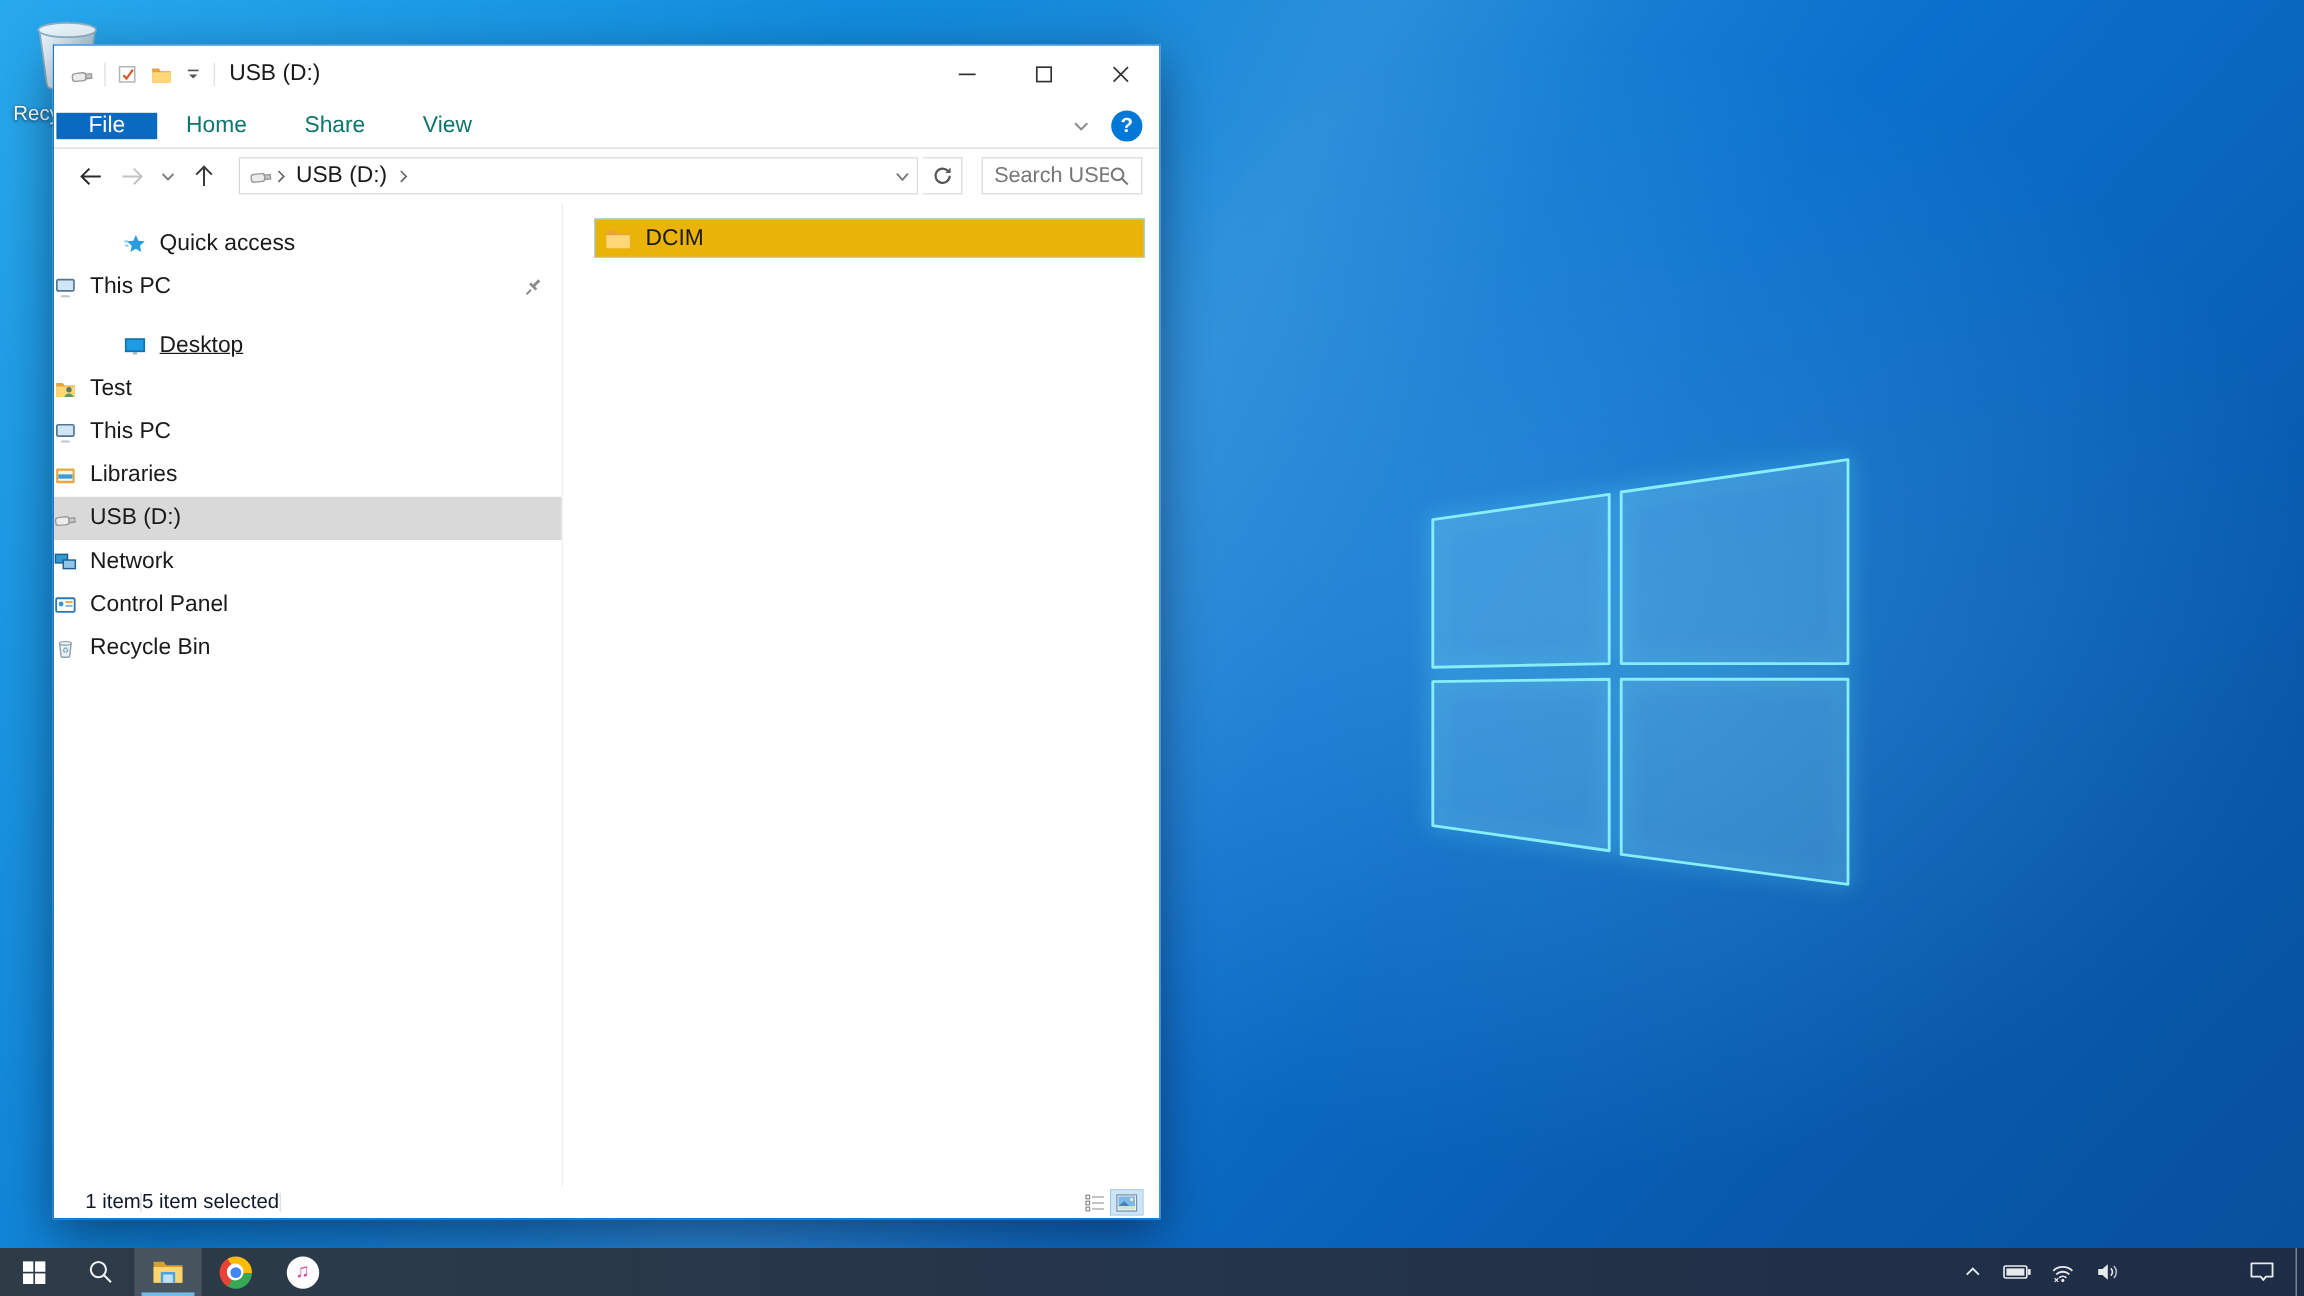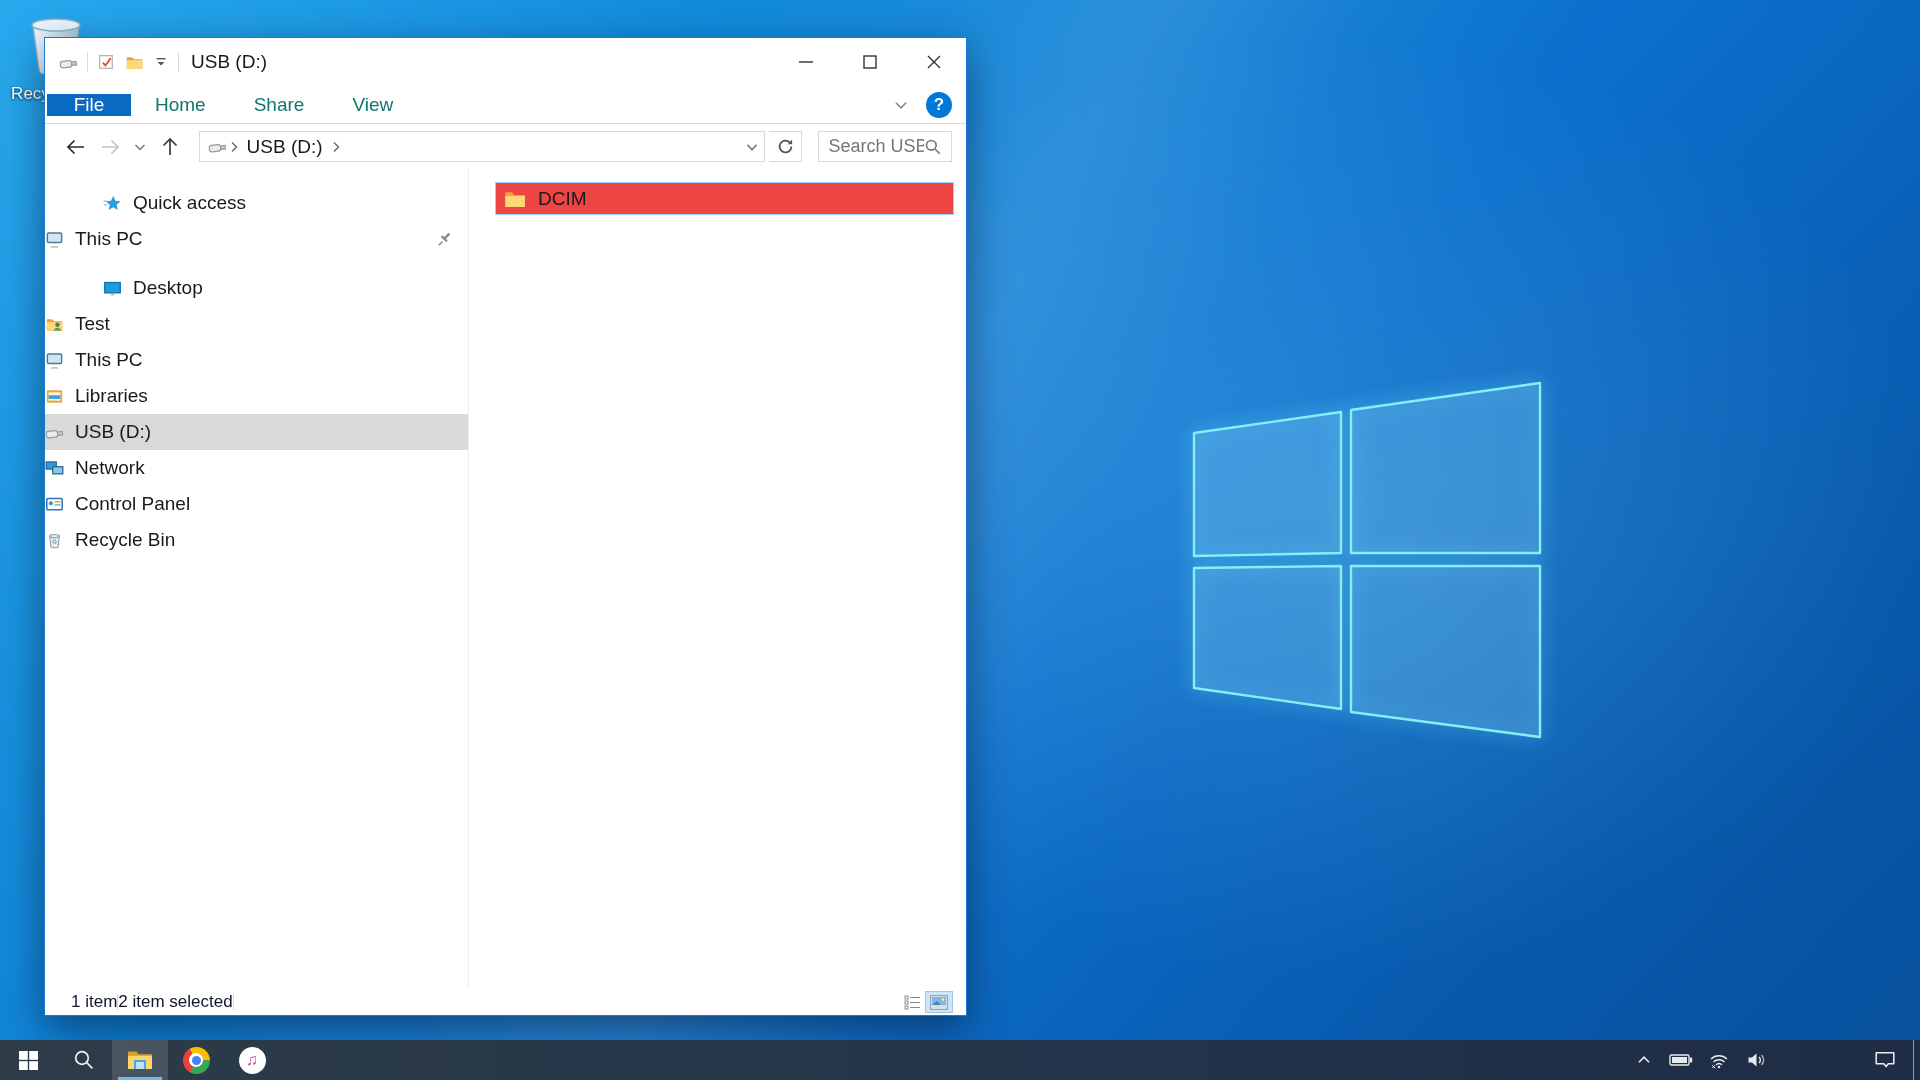--- a/index.html
+++ b/index.html
@@ -59,26 +59,26 @@
   .searchbox input { border:none; outline:none; width:96px; font-size:18px; color:#767676; font-family:inherit; background:transparent; }
   .searchbox input::placeholder { color:#767676; opacity:1; }
 
   
   .winbody { flex:1; display:flex; min-height:0; }
   .sidebar { width:426px; border-right:1px solid #ececec; padding-top:16px; overflow:hidden; }
   .side-item { height:36px; display:flex; align-items:center; gap:11px; font-size:19px; color:#1a1a1a; position:relative; }
   .d0 { padding-left:58px; }
   .d1 { }
   .side-item.selected { background:#d9d9d9; }
-  .side-item.gap-top { margin-top:13px; }
+  .side-item.gap-top { margin-top:13px;text-decoration:underline; }
   .side-item .pin { position:absolute; right:14px; top:9px; }
   .icon16 { width:19px; height:19px; flex:0 0 auto; }
 
   .mainpane { flex:1; padding:13px 12px 0 26px; }
-  .file-tile { width:459px; height:33px; background:#ef4444; border:1px solid #99d1ff; display:flex; align-items:center; gap:11px; padding-left:7px; font-size:19px; color:#1a1a1a; }
+  .file-tile { width:459px; height:33px; background:#eab308; border:1px solid #99d1ff; display:flex; align-items:center; gap:11px; padding-left:7px; font-size:19px; color:#1a1a1a; }
 
   
   .statusbar { height:26px; flex:0 0 auto; display:flex; align-items:center; padding:0 14px 0 26px; font-size:17px; color:#0f172a; }
   .statusbar .sdiv { width:1px; height:16px; background:#d9d9d9; }
   .status-spacer { flex:1; }
   .view-btn { width:26px; height:20px; display:flex; align-items:center; justify-content:center; }
   .view-btn.active { background:#cfe4f7; outline:1px solid #9ec8ea; }
 
   
   .taskbar { position:absolute; left:0; bottom:0; width:1920px; height:40px; z-index:10;
@@ -341,21 +341,21 @@
           <path d="M1.5 6h13.1v7.3H1.5z" fill="#fed779"></path>
         </svg>
         <span>DCIM</span>
       </div>
     </div>
   </div>
 
   <div class="statusbar">
     <span>1 item</span>
     <div class="sdiv"></div>
-    <span>2 item selected</span>
+    <span>5 item selected</span>
     <div class="sdiv"></div>
     <div class="status-spacer"></div>
     <div class="view-btn">
       <svg width="18" height="16" viewBox="0 0 18 16">
         <rect x="1" y="2" width="3" height="3" fill="none" stroke="#8a8a8a"></rect>
         <rect x="1" y="7" width="3" height="3" fill="none" stroke="#8a8a8a"></rect>
         <rect x="1" y="12" width="3" height="3" fill="none" stroke="#8a8a8a"></rect>
         <line x1="6" y1="3.5" x2="16" y2="3.5" stroke="#8a8a8a"></line>
         <line x1="6" y1="8.5" x2="16" y2="8.5" stroke="#8a8a8a"></line>
         <line x1="6" y1="13.5" x2="16" y2="13.5" stroke="#8a8a8a"></line>

